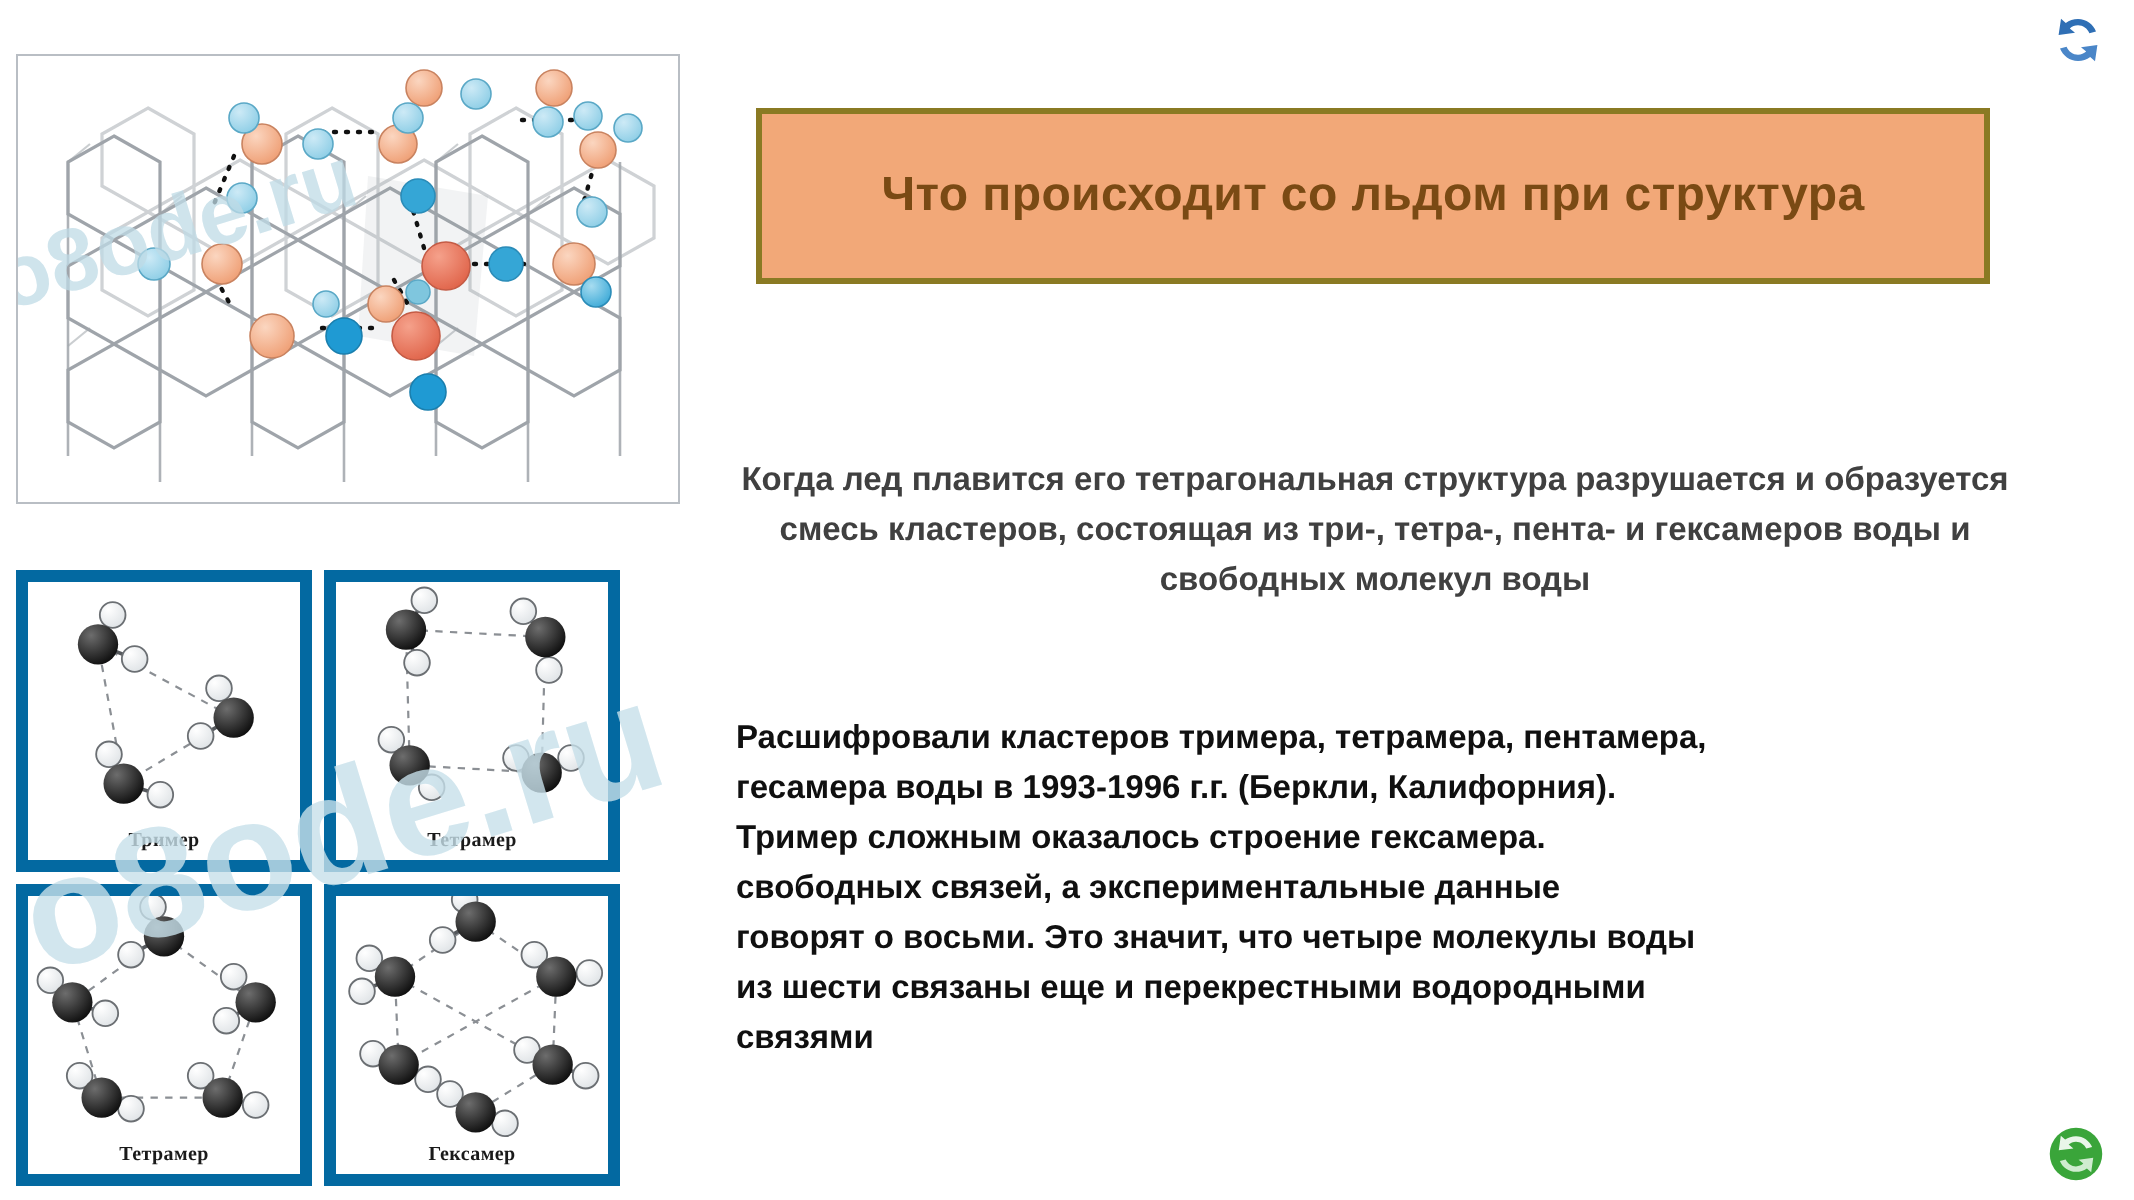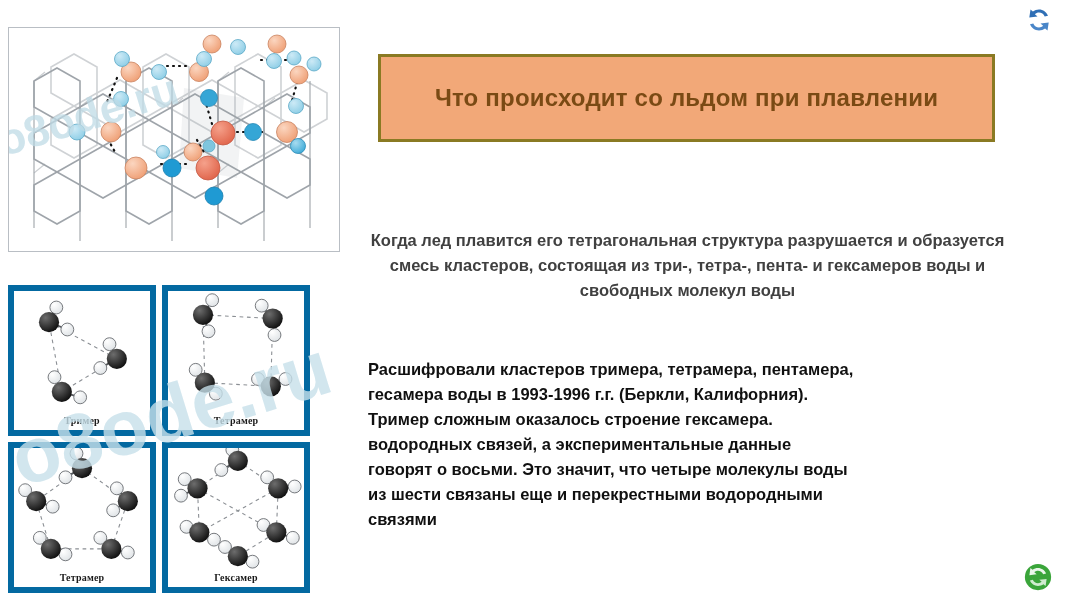--- a/index.html
+++ b/index.html
@@ -359,30 +359,30 @@
           <circle cx="34" cy="92" r="11" fill="url(#oxg)"></circle>
           <circle cx="32" cy="44" r="11" fill="url(#oxg)"></circle>
         </g>
       </svg>
       <div class="cluster-caption">Гексамер</div>
     </div>
   </div>
   <div class="wm" id="wm-grid">o8ode.ru</div>
 
   <div id="title-banner">
-    <div id="title-text">Что происходит со льдом при плавлении</div>
+    <div id="title-text">Что происходит со льдом при структура</div>
   </div>
 
   <div id="intro-paragraph">Когда лед плавится его тетрагональная структура разрушается и образуется смесь кластеров, состоящая из три-, тетра-, пента- и гексамеров воды и свободных молекул воды</div>
 
   <div id="details-paragraph">
     <span class="ln">Расшифровали кластеров тримера, тетрамера, пентамера,</span>
     <span class="ln">гесамера воды в 1993-1996 г.г. (Беркли, Калифорния).</span>
     <span class="ln">Тример сложным оказалось строение гексамера.</span>
-    <span class="ln">водородных связей, а экспериментальные данные</span>
+    <span class="ln">свободных связей, а экспериментальные данные</span>
     <span class="ln">говорят о восьми. Это значит, что четыре молекулы воды</span>
     <span class="ln">из шести связаны еще и перекрестными водородными</span>
     <span class="ln">связями</span>
   </div>
 
   <div class="corner-icon" id="sync-icon-top">
     <svg viewBox="0 0 32 32" xmlns="http://www.w3.org/2000/svg">
       <path d="M16 5.5c4.1 0 7.6 2.6 9 6.2l-3.3.9c-1-2.4-3.2-4-5.7-4-1.6 0-3 .6-4.1 1.6l2.6 2.2-8.2 1.1L7.5 5.4l2.4 2.1C11.6 6.2 13.7 5.5 16 5.5z" fill="#2f6fb5"></path>
       <path d="M16 26.5c-4.1 0-7.6-2.6-9-6.2l3.3-.9c1 2.4 3.2 4 5.7 4 1.6 0 3-.6 4.1-1.6l-2.6-2.2 8.2-1.1-1.2 8.1-2.4-2.1c-1.7 1.3-3.8 2-6.1 2z" fill="#4a86c8"></path>
     </svg>

